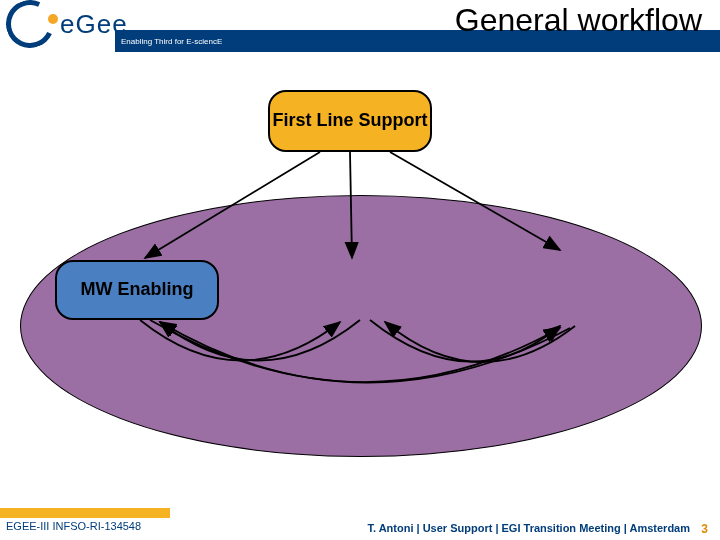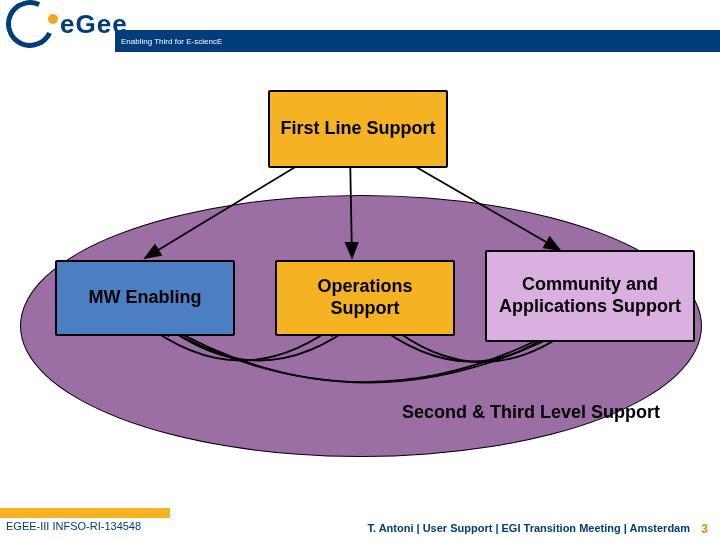--- a/index.html
+++ b/index.html
@@ -2,26 +2,26 @@
 <html><head>
 <meta charset="utf-8">
 <style>
 body{margin:0;font-family:Arial,Helvetica,sans-serif;background:#fff}
 .slide{position:relative;width:720px;height:540px;overflow:hidden}
 .header{position:relative;height:55px}
 .logo{position:absolute;left:6px;top:0;display:flex;align-items:center}
 .logo-mark{position:relative;width:54px;height:48px}
 .logo-c{position:absolute;width:38px;height:38px;border:5px solid #003d7a;border-radius:50%;border-right-color:transparent;left:0;top:0;transform:rotate(-20deg)}
 .logo-dot{position:absolute;width:10px;height:10px;background:#f5a623;border-radius:50%;right:2px;top:14px}
-.logo-text{font-size:26px;font-weight:bold;color:#003d7a;letter-spacing:1px}
+.logo-text{font-size:26px;font-weight:normal;color:#003d7a;letter-spacing:1px}
 .tag-bar{position:absolute;left:115px;top:30px;width:605px;height:22px;background:#003d7a;color:#fff;font-size:8px;padding-left:6px;display:flex;align-items:center}
 .title{position:absolute;right:18px;top:2px;font-size:32px;color:#000}
 .canvas{position:absolute;left:0;top:60px;width:720px;height:420px}
 .big-oval{position:absolute;left:20px;top:135px;width:680px;height:260px;background:#9b6fa3;border:1px solid #000;border-radius:50%/50%}
-.box{position:absolute;border:2px solid #000;border-radius:2px;display:flex;align-items:center;justify-content:center;text-align:center;font-size:18px;font-weight:bold;line-height:1.2;padding:8px}
+.box{position:absolute;border:2px solid #000;border-radius:18px;display:flex;align-items:center;justify-content:center;text-align:center;font-size:18px;font-weight:bold;line-height:1.2;padding:0}
 .box-first{left:268px;top:30px;width:160px;height:58px;background:#f5b323}
 .box-mw{left:55px;top:200px;width:160px;height:56px;background:#4a7fc1;color:#000}
 .box-op{left:275px;top:200px;width:160px;height:56px;background:#f5b323}
 .box-ca{left:485px;top:190px;width:190px;height:72px;background:#d9b0df}
 .label-second{position:absolute;right:60px;top:342px;font-size:18px;font-weight:bold;text-align:center;line-height:1.2}
 .footer{position:absolute;left:0;bottom:0;width:720px;height:32px;display:flex;align-items:center}
 .footer-bar{position:absolute;left:0;top:0;width:170px;height:10px;background:#f5b323}
 .footer-left{position:absolute;left:6px;top:12px;font-size:11px;color:#003d7a}
 .footer-center{position:absolute;left:0;right:30px;top:14px;text-align:right;font-size:11px;font-weight:bold;color:#003d7a}
 .footer-page{position:absolute;right:12px;top:14px;font-size:12px;font-weight:bold;color:#e08a00}
@@ -36,20 +36,21 @@
     <div class="logo">
       <div class="logo-mark">
         <div class="logo-c"></div>
           <div class="logo-dot"></div>
       </div>
       <div class="logo-text">eGee</div>
     </div>
     <div class="tag-bar">
       <span>Enabling Third for E-sciencE</span>
     </div>
+    <div class="title">General workflow</div>
   </div>
 
   <div class="canvas">
     <div class="big-oval"></div>
 
     <svg class="arrows">
       <defs>
         <marker id="ah" markerWidth="10" markerHeight="8" refX="9" refY="4" orient="auto">
           <path d="M0,0 L10,4 L0,8 Z" fill="#000"></path>
         </marker>
@@ -60,26 +61,21 @@
       <path d="M140 260 Q 240 340 340 262" stroke="#000" stroke-width="1.8" fill="none" marker-end="url(#ah)"></path>
       <path d="M360 260 Q 260 340 160 262" stroke="#000" stroke-width="1.8" fill="none" marker-end="url(#ah)"></path>
       <path d="M370 260 Q 470 340 560 266" stroke="#000" stroke-width="1.8" fill="none" marker-end="url(#ah)"></path>
       <path d="M575 266 Q 480 340 385 262" stroke="#000" stroke-width="1.8" fill="none" marker-end="url(#ah)"></path>
       <path d="M150 260 Q 360 380 560 268" stroke="#000" stroke-width="1.8" fill="none" marker-end="url(#ah)"></path>
       <path d="M570 268 Q 360 380 160 262" stroke="#000" stroke-width="1.8" fill="none" marker-end="url(#ah)"></path>
     </svg>
 
     <div class="box box-first">First Line Support</div>
     <div class="box box-mw">MW Enabling</div>
-    <div class="box box-op">Operations Support</div>
-    <div class="box box-ca">Community and Applications Support</div>
 
-    <div class="label-second">
-      <span>Second &amp; Third Level Support</span>
-    </div>
   </div>
 
   <div class="footer">
     <div class="footer-bar"></div>
     <div class="footer-left">EGEE-III INFSO-RI-134548</div>
     <div class="footer-center">T. Antoni | User Support | EGI Transition Meeting | Amsterdam</div>
     <div class="footer-page">3</div>
   </div>
 
 </div>

